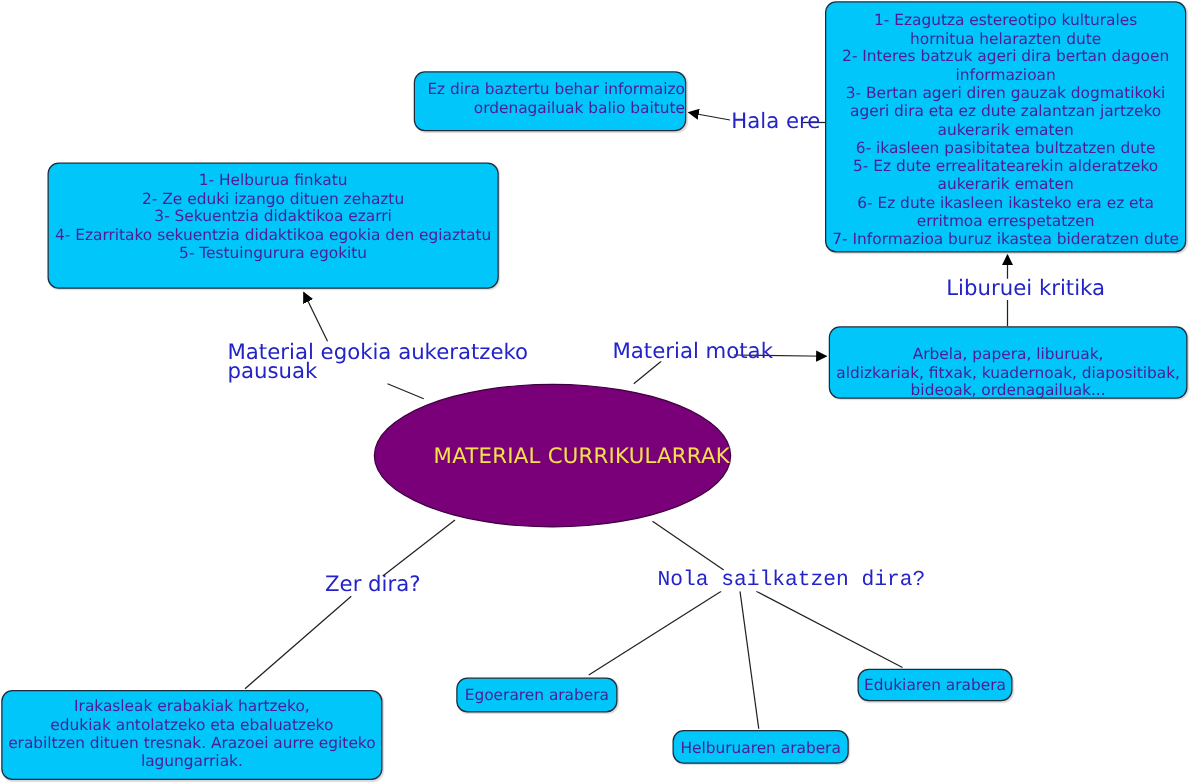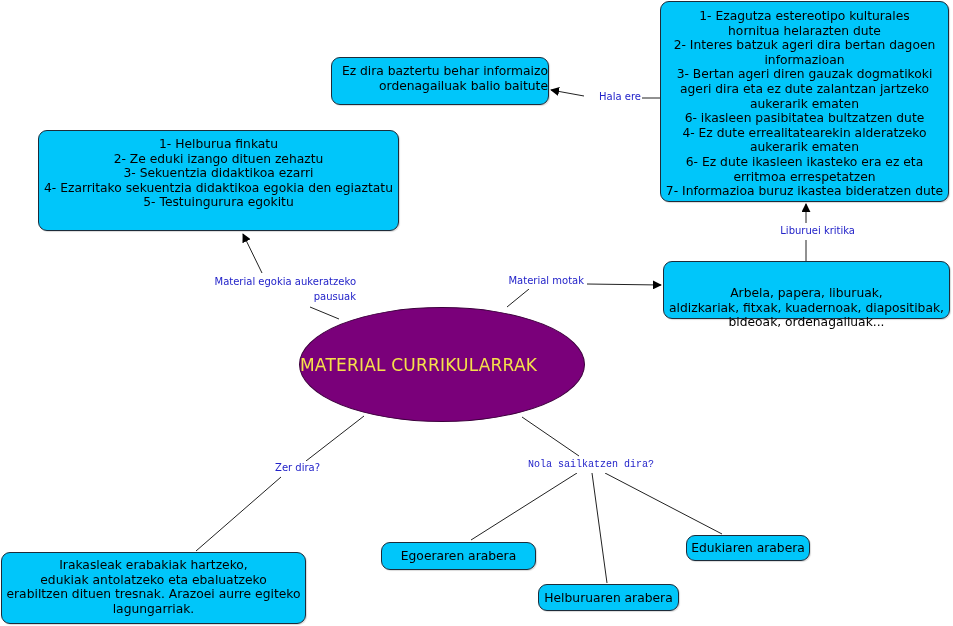--- a/index.html
+++ b/index.html
@@ -1,29 +1,29 @@
 <!DOCTYPE html>
 <html><head>
 <meta charset="utf-8">
 <style>
   html, body { margin: 0; padding: 0; background: #ffffff; }
   body { width: 953px; height: 626px; position: relative; overflow: hidden;
          font-family: "DejaVu Sans", "Liberation Sans", sans-serif; }
   #lines { position: absolute; left: 0; top: 0; width: 953px; height: 626px; }
   .box { position: absolute; box-sizing: border-box; background: #00c6fa;
-         border: 1.3px solid #1d2c3a; border-radius: 9px; color: #000000;
+         border: 1.3px solid #1d2c3a; border-radius: 9px; color: #4c1d95;
          font-size: 12.3px; line-height: 14.6px; text-align: center;
          box-shadow: 1px 1px 1px rgba(0,0,0,0.15); }
   .box .line { display: block; white-space: nowrap; }
-  .lbl { position: absolute; color: #2323c9; font-size: 10px; line-height: 14.6px;
-         text-align: right; white-space: nowrap; background: #fff; }
+  .lbl { position: absolute; color: #2323c9; font-size: 17px; line-height: 14.6px;
+         text-align: left; white-space: nowrap; background: #fff; }
   .lbl .line { display: block; }
   #center { position: absolute; left: 299px; top: 307px; width: 286px; height: 115px;
             border-radius: 50%; background: #7a007a; border: 1.2px solid #3d003d;
-            box-sizing: border-box; display: flex; align-items: center; justify-content: flex-start;
+            box-sizing: border-box; display: flex; align-items: center; justify-content: flex-end;
             color: #f5e04a; font-size: 17px; letter-spacing: 0.2px; }
 </style>
 </head>
 <body>
 
 <svg id="lines" xmlns="http://www.w3.org/2000/svg">
   <defs>
     <marker id="arrow" viewBox="0 0 10 10" refX="9" refY="5" markerWidth="9" markerHeight="9" orient="auto-start-reverse" markerUnits="userSpaceOnUse">
       <path d="M0,0 L10,5 L0,10 z" fill="#000"></path>
     </marker>
@@ -60,21 +60,21 @@
 
 <div class="box" style="left:660px; top:1px; width:289px; height:201px; padding-top:7px;">
   <span class="line">1- Ezagutza estereotipo kulturales</span>
   <span class="line">hornitua helarazten dute</span>
   <span class="line">2- Interes batzuk ageri dira bertan dagoen</span>
   <span class="line">informazioan</span>
   <span class="line">3- Bertan ageri diren gauzak dogmatikoki</span>
   <span class="line">ageri dira eta ez dute zalantzan jartzeko</span>
   <span class="line">aukerarik ematen</span>
   <span class="line">6- ikasleen pasibitatea bultzatzen dute</span>
-  <span class="line">4- Ez dute errealitatearekin alderatzeko</span>
+  <span class="line">5- Ez dute errealitatearekin alderatzeko</span>
   <span class="line">aukerarik ematen</span>
   <span class="line">6- Ez dute ikasleen ikasteko era ez eta</span>
   <span class="line">erritmoa errespetatzen</span>
   <span class="line">7- Informazioa buruz ikastea bideratzen dute</span>
 </div>
 
 <div class="box" style="left:331px; top:57px; width:218px; height:48px; padding-top:6px;text-align:right;">
   <span class="line">Ez dira baztertu behar informaizo</span>
   <span class="line">ordenagailuak balio baitute</span>
 </div>
@@ -97,21 +97,21 @@
 </div>
 
 <div class="lbl" style="left:490px; top:274px; width:94px;">
   <span class="line">Material motak</span>
 </div>
 
 <div class="lbl" style="left:757px; top:224px; width:98px;">
   <span class="line">Liburuei kritika</span>
 </div>
 
-<div class="box" style="left:663px; top:261px; width:287px; height:58px; padding-top:24px;">
+<div class="box" style="left:663px; top:261px; width:287px; height:58px; padding-top:14px;">
   <span class="line">Arbela, papera, liburuak,</span>
   <span class="line">aldizkariak, fitxak, kuadernoak, diapositibak,</span>
   <span class="line">bideoak, ordenagailuak...</span>
 </div>
 
 <div id="center">
   <span>MATERIAL CURRIKULARRAK</span>
 </div>
 
 <div class="lbl" style="left:260px; top:461px; width:60px;">
@@ -122,21 +122,21 @@
   <span class="line">Nola sailkatzen dira?</span>
 </div>
 
 <div class="box" style="left:1px; top:552px; width:305px; height:72px; padding-top:5px;">
   <span class="line">Irakasleak erabakiak hartzeko,</span>
   <span class="line">edukiak antolatzeko eta ebaluatzeko</span>
   <span class="line">erabiltzen dituen tresnak. Arazoei aurre egiteko</span>
   <span class="line">lagungarriak.</span>
 </div>
 
-<div class="box" style="left:381px; top:542px; width:155px; height:28px; padding-top:6px;">
+<div class="box" style="left:365px; top:542px; width:129px; height:28px; padding-top:6px;">
   <span class="line">Egoeraren arabera</span>
 </div>
 
 <div class="box" style="left:538px; top:584px; width:141px; height:27px; padding-top:6px;">
   <span class="line">Helburuaren arabera</span>
 </div>
 
 <div class="box" style="left:686px; top:535px; width:124px; height:26px; padding-top:5px;">
   <span class="line">Edukiaren arabera</span>
 </div>

